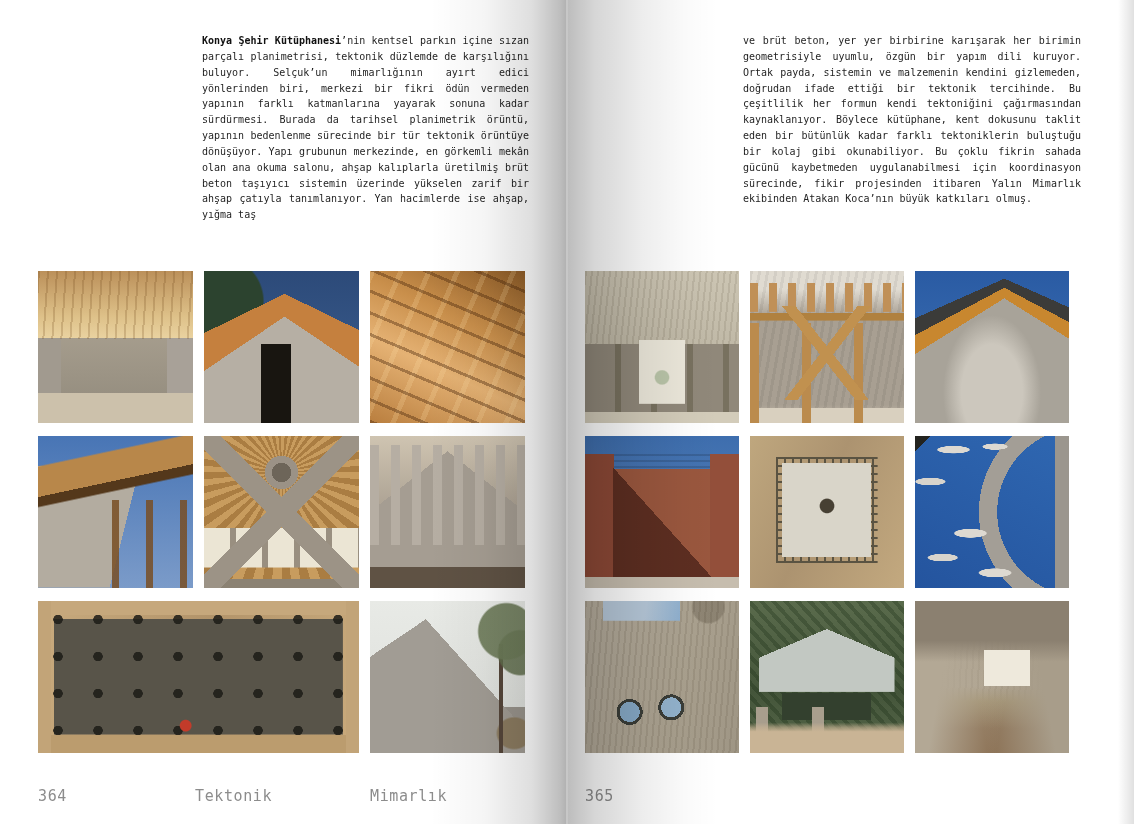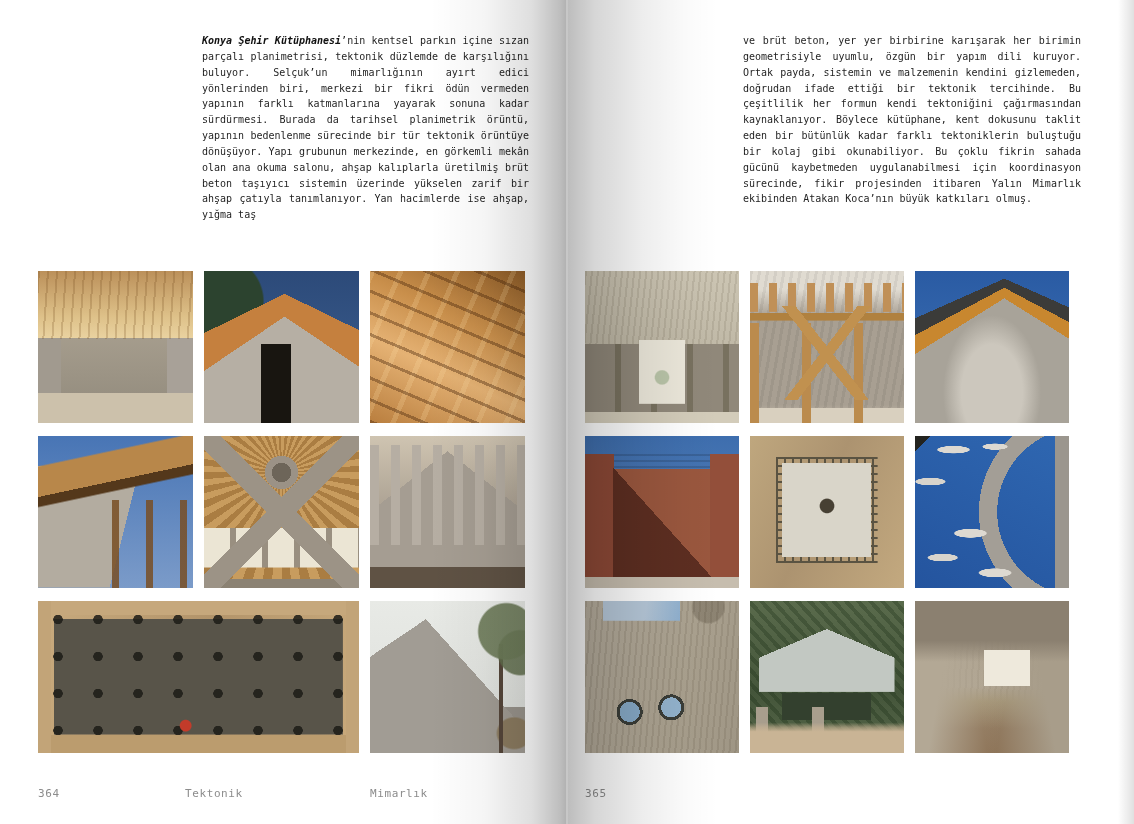--- a/index.html
+++ b/index.html
@@ -5,28 +5,28 @@
   html,body{margin:0;padding:0;background:#ffffff;}
   .spread{position:relative;width:1134px;height:824px;background:#ffffff;overflow:hidden;
           font-family:"DejaVu Sans Mono", monospace;}
   .page{position:absolute;top:0;height:824px;background:#ffffff;}
   .page-left{left:0;width:567px;}
   .page-right{left:543px;width:613px;border-radius:20px;}
 
   
   .article{position:absolute;text-align:justify;font-size:10px;line-height:15.85px;
            color:#1f1f1f;margin:0;letter-spacing:0;}
-  .article strong{font-weight:bold;color:#111111;font-style:italic;}
+  .article strong{font-weight:bold;color:#111111;}
   .article-left{left:202px;top:33px;width:327px;}
   .article-right{left:200px;top:33px;width:338px;}
 
   
-  .foot{position:absolute;top:787px;font-size:11px;letter-spacing:.6px;color:#8c8c8c;}
+  .foot{position:absolute;top:787px;font-size:15px;letter-spacing:.6px;color:#8c8c8c;}
   .f-pn-left{left:38px;}
-  .f-section{left:185px;}
+  .f-section{left:195px;}
   .f-chapter{left:370px;}
   .f-pn-right{left:42px;}
 
   
   .ph{position:absolute;width:155px;height:152px;background-color:#a9a296;overflow:hidden;}
   .page-right .ph{width:154px;}
   .r1{top:271px;} .r2{top:436px;} .r3{top:601px;}
   .cL1{left:38px;} .cL2{left:204px;} .cL3{left:370px;}
   .cR1{left:42px;} .cR2{left:207px;} .cR3{left:372px;}
   .wide{width:321px !important;}

